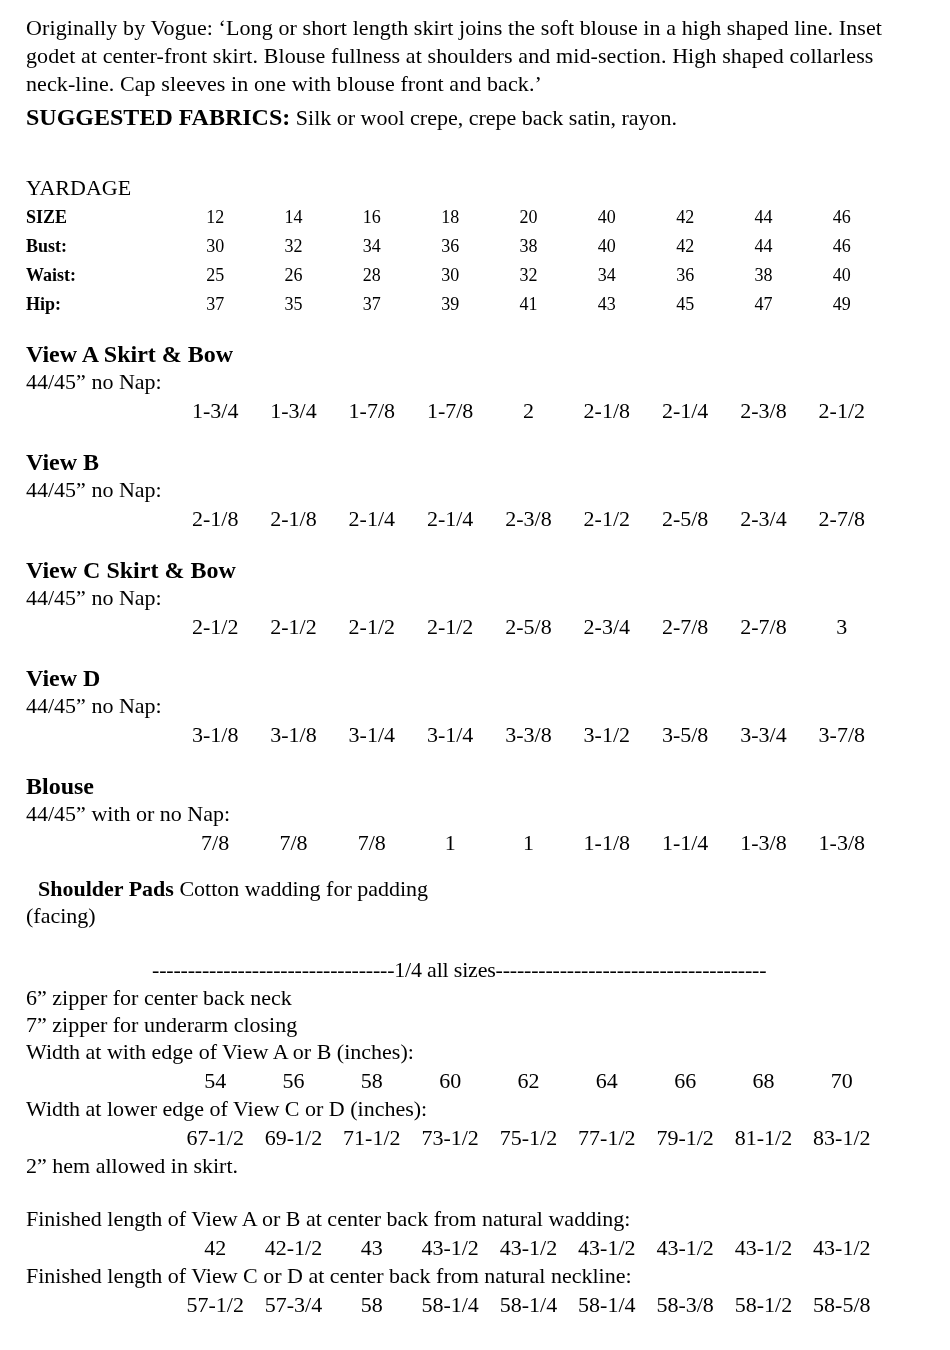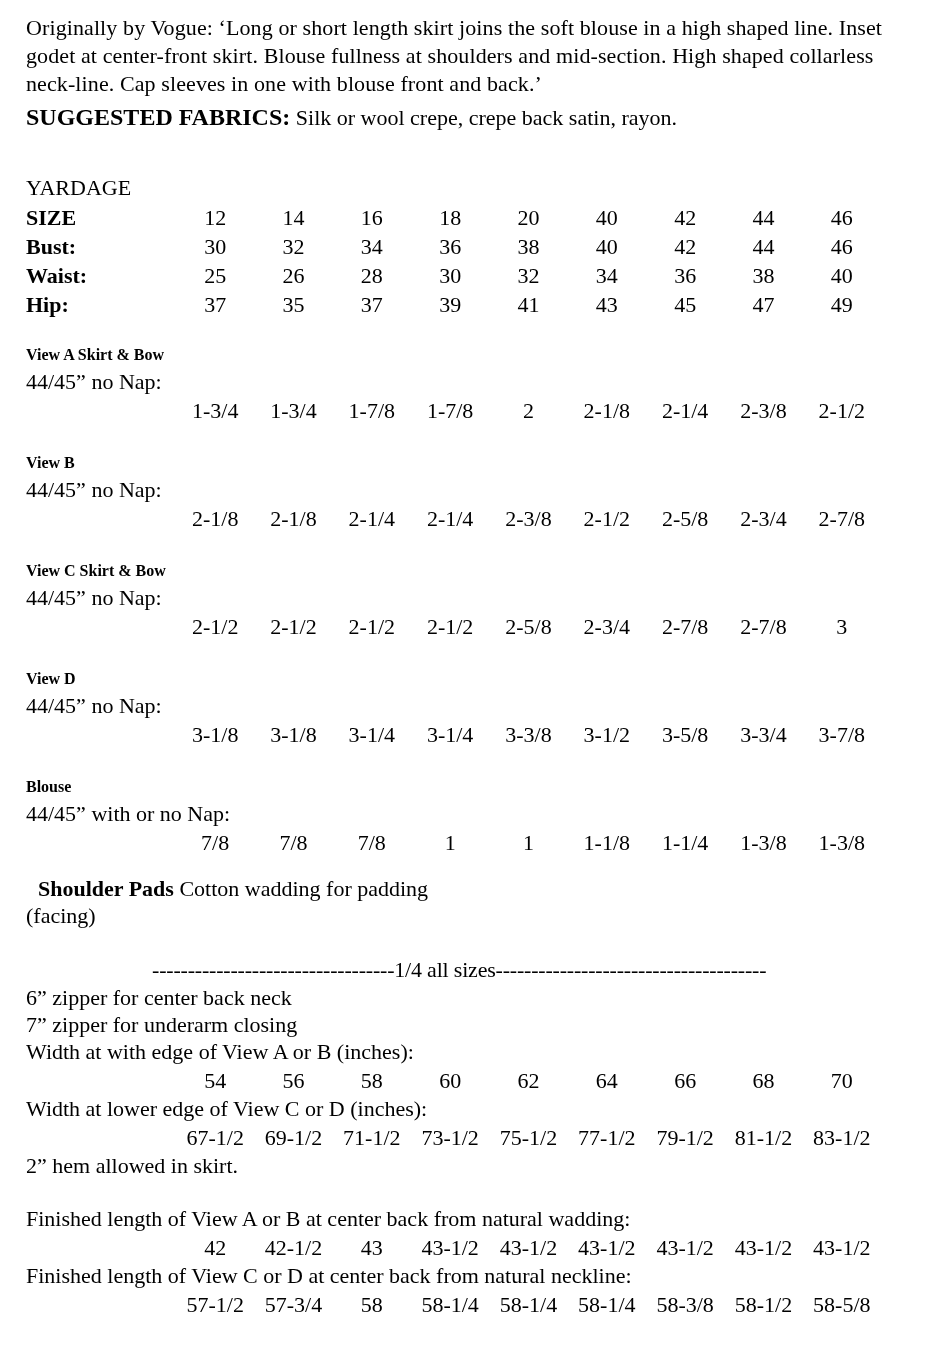--- a/index.html
+++ b/index.html
@@ -46,38 +46,38 @@
     line-height: 26px;
     margin-top: 42px;
   }
   table.sizes {
     border-collapse: collapse;
     width: 855px;
     table-layout: fixed;
     margin-top: 2px;
   }
   table.sizes td {
-    font-size: 22px;
+    font-size: 18px;
     line-height: 29px;
     padding: 0;
     text-align: center;
     vertical-align: baseline;
     white-space: nowrap;
   }
   table.sizes td.rowlabel {
     text-align: left;
     font-weight: bold;
     width: 150px;
   }
 
   
   .viewblock { margin-top: 22px; }
   .viewblock.tight { margin-top: 24px; }
   .view-head {
-    font-size: 16px;
+    font-size: 24px;
     font-weight: bold;
     line-height: 27px;
   }
   .view-sub {
     font-size: 22px;
     line-height: 27px;
   }
   table.vals {
     border-collapse: collapse;
     table-layout: fixed;

